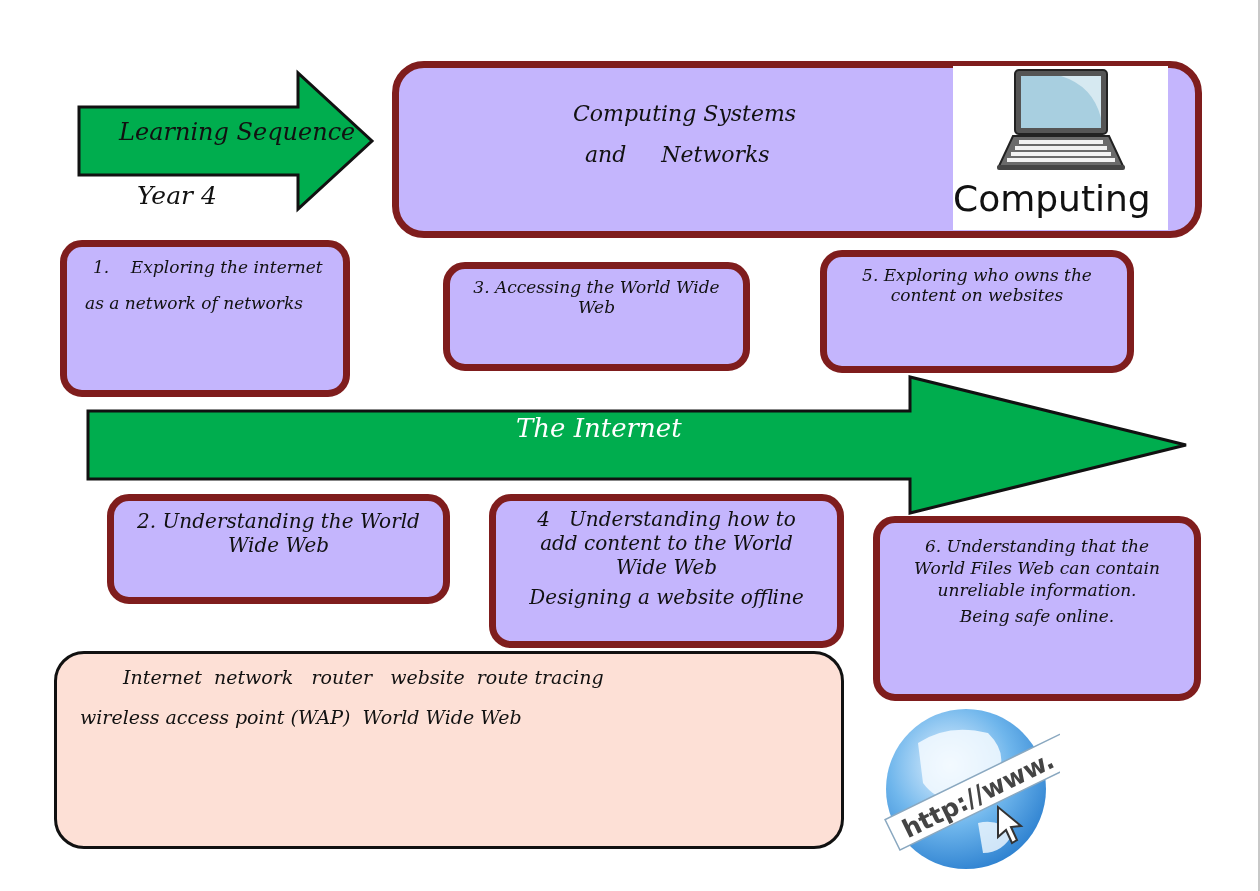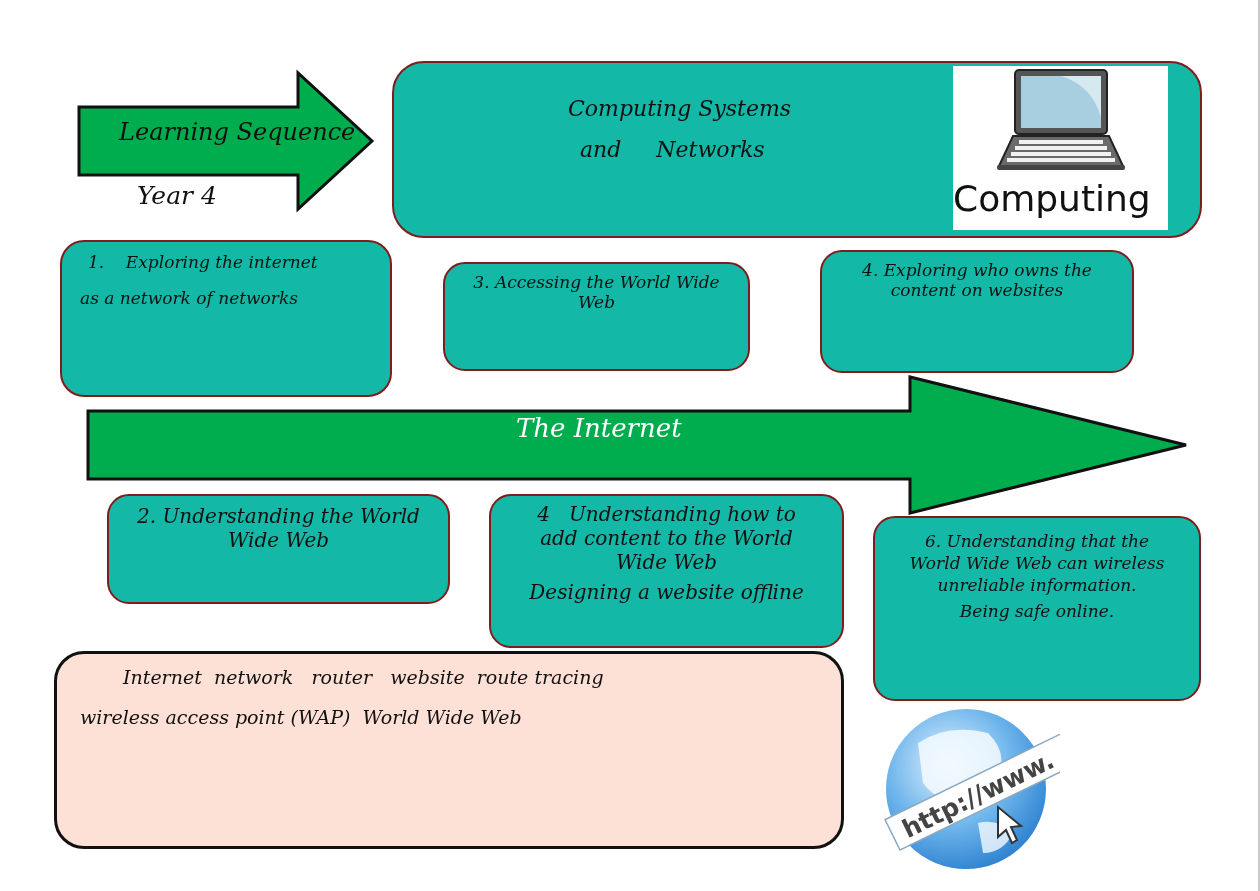--- a/index.html
+++ b/index.html
@@ -6,21 +6,21 @@
     body {
       width: 1260px; height: 891px; position: relative; overflow: hidden;
       background: #ffffff;
       font-family: "DejaVu Serif", serif;
       color: #111;
     }
     .page-edge { position: absolute; left: 1258px; top: 0; width: 2px; height: 891px; background: #c8c8c8; }
     svg.shapes { position: absolute; left: 0; top: 0; }
     .box {
       position: absolute; box-sizing: border-box;
-      background: #14b8a6; border: 2px solid #7f1d1d; border-radius: 22px;
+      background: #c4b5fd; border: 7px solid #7f1d1d; border-radius: 22px;
       text-align: center; font-style: italic; font-size: 17px; line-height: 20px;
     }
     .lbl { position: absolute; font-style: italic; white-space: nowrap; }
     .vocab {
       position: absolute; box-sizing: border-box;
       left: 54px; top: 651px; width: 790px; height: 198px;
       background: #fde0d6; border: 3px solid #111; border-radius: 30px;
       font-style: italic; font-size: 19px;
     }
     .vocab .line { position: absolute; white-space: nowrap; }
@@ -64,52 +64,52 @@
       <rect x="66" y="74" width="84" height="4"></rect>
       <rect x="62" y="80" width="92" height="4"></rect>
       <rect x="58" y="86" width="100" height="4"></rect>
       <rect x="54" y="92" width="108" height="4"></rect>
     </g>
     <rect x="44" y="99" width="128" height="5" rx="2" fill="#444"></rect>
   </svg>
   <div class="word">Computing</div>
 </div>
 
-<div class="box" style="left:60px; top:240px; width:332px; height:157px;border-radius:24px;">
+<div class="box" style="left:60px; top:240px; width:290px; height:157px;">
   <div class="lbl" style="left:26px; top:10px; white-space:pre;">1.    Exploring the internet</div>
   <div class="lbl" style="left:18px; top:46px;">as a network of networks</div>
 </div>
 
 <div class="box" style="left:443px; top:262px; width:307px; height:109px;text-align:center;">
   <div style="margin-top:8px;">3. Accessing the World Wide</div>
   <div>Web</div>
 </div>
 
 <div class="box" style="left:820px; top:250px; width:314px; height:123px;">
-  <div style="margin-top:8px;">4. Exploring who owns the</div>
+  <div style="margin-top:8px;">5. Exploring who owns the</div>
   <div>content on websites</div>
 </div>
 
 <div class="lbl" style="left:516px; top:413px; font-size:26px; color:#ffffff;">The Internet</div>
 
 <div class="box" style="left:107px; top:494px; width:343px; height:110px; font-size:20px; line-height:24px;">
   <div style="margin-top:8px;">2. Understanding the World</div>
   <div>Wide Web</div>
 </div>
 
 <div class="box" style="left:489px; top:494px; width:355px; height:154px; font-size:20px; line-height:24px;">
   <div style="margin-top:6px; white-space:pre;">4   Understanding how to</div>
   <div>add content to the World</div>
   <div>Wide Web</div>
   <div style="margin-top:6px;">Designing a website offline</div>
 </div>
 
 <div class="box" style="left:873px; top:516px; width:328px; height:185px; line-height:22px;">
   <div style="margin-top:12px;">6. Understanding that the</div>
-  <div>World Wide Web can wireless</div>
+  <div>World Files Web can contain</div>
   <div>unreliable information.</div>
   <div style="margin-top:4px;">Being safe online.</div>
 </div>
 
 <div class="vocab">
   <div class="line" style="left:66px; top:12px; white-space:pre;">Internet  network   router   website  route tracing</div>
   <div class="line" style="left:23px; top:52px; white-space:pre;">wireless access point (WAP)  World Wide Web</div>
 </div>
 
 <svg class="globe" viewBox="0 0 182 170">

